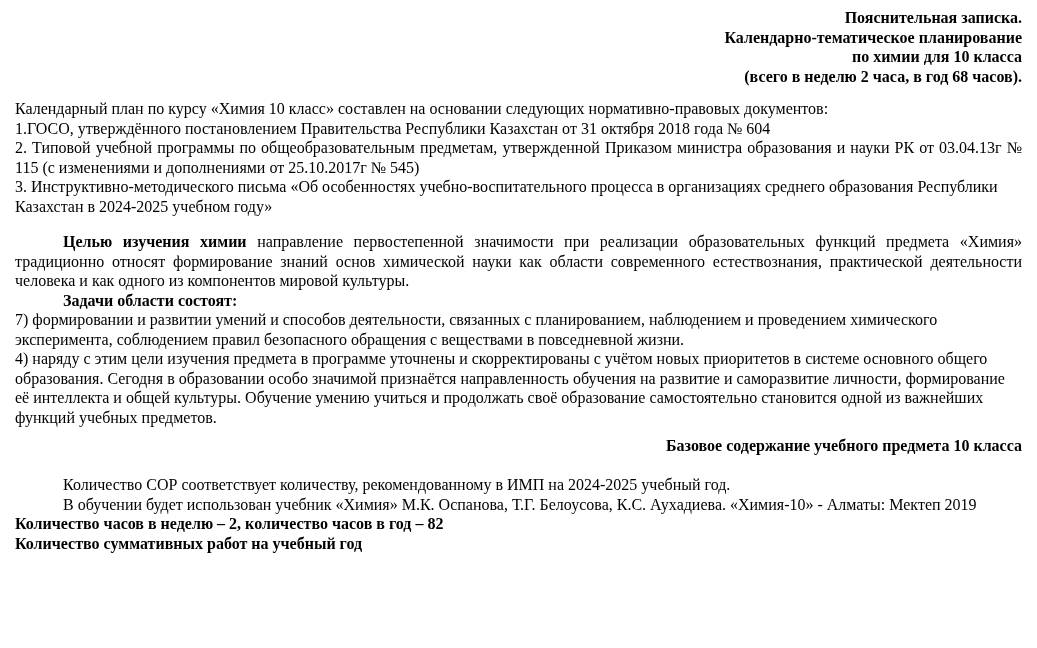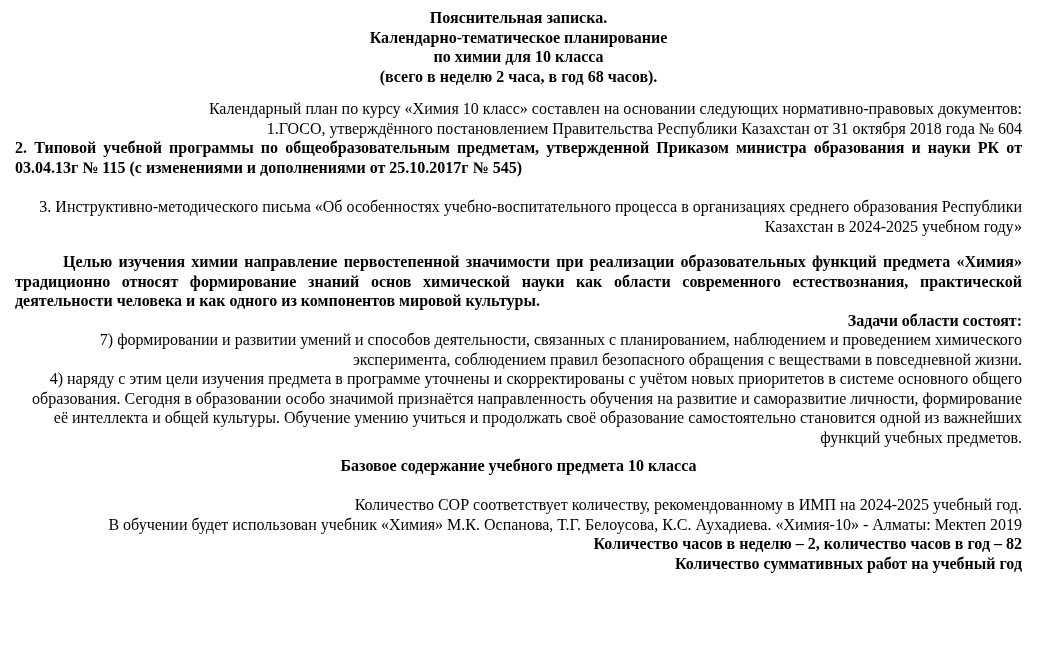--- a/index.html
+++ b/index.html
@@ -18,28 +18,27 @@
   }
   .page {
     padding: 8px 15px 0 15px;
     box-sizing: border-box;
     width: 1037px;
     height: 648px;
   }
   p {
     margin: 0;
     padding: 0;
-    text-align: right;
   }
-  .center  { text-align: center; }
+  .center  { text-align: right; }
   .bold    { font-weight: bold; }
-  .justify { text-align: justify; font-weight: bold; }
+  .justify { text-align: justify; }
   .indent  { text-indent: 48px; }
   .title-block { margin-bottom: 13px; }
-  .gap-after   { margin-bottom: 16px; margin-top: 20px; }
+  .gap-after   { margin-bottom: 16px; }
   .section-heading { margin-top: 9px; margin-bottom: 19.5px; }
 </style>
 </head>
 <body>
 
 <div class="page">
 
   <div class="title-block">
     <p class="center bold">Пояснительная записка.</p>
     <p class="center bold">Календарно-тематическое планирование</p>

